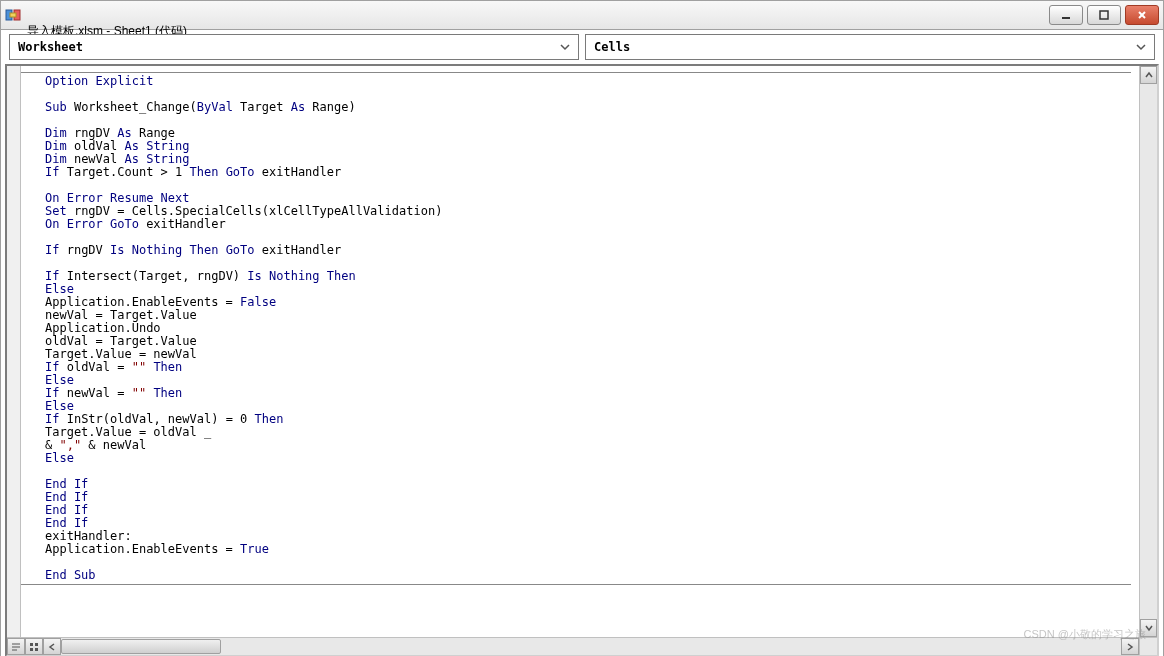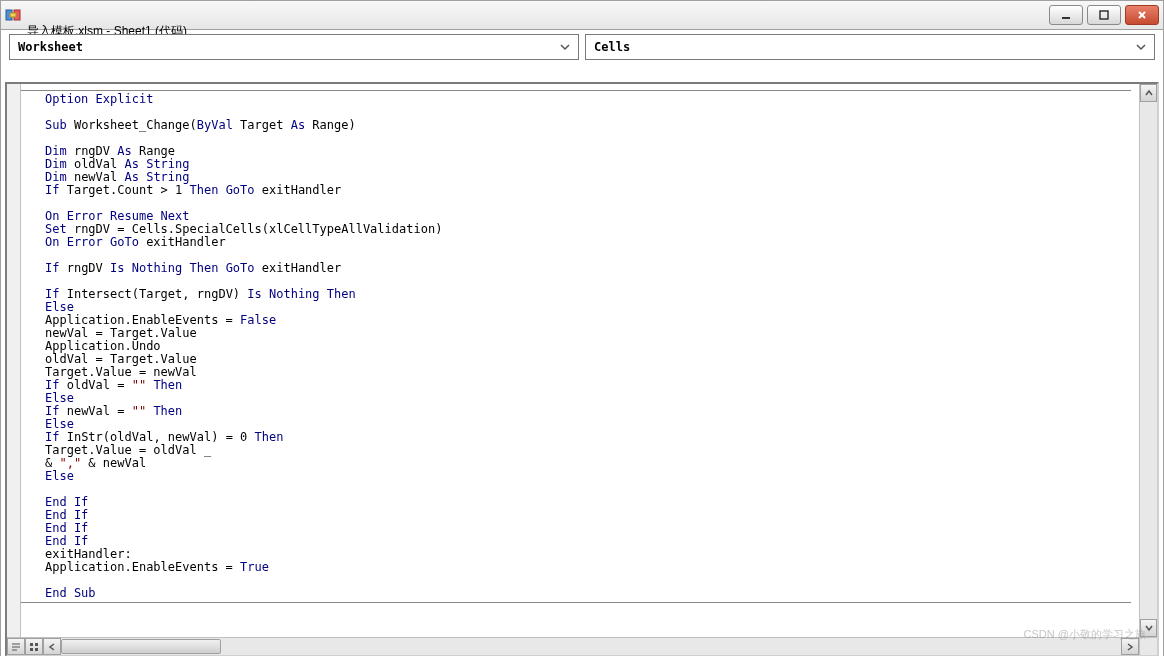--- a/index.html
+++ b/index.html
@@ -89,21 +89,21 @@
       border-top: none;
       height: 598px;
       background: #fff;
       margin: 0;
       display: flex;
       flex-direction: column;
     }
     .code-frame {
       flex: 1;
       border: 2px inset #d0d0d0;
-      margin: 18px 4px 4px 4px;
+      margin: 0 4px 4px 4px;
       position: relative;
       overflow: hidden;
       background: #fff;
     }
     .code-gutter {
       position: absolute;
       left: 0;
       top: 0;
       bottom: 18px;
       width: 14px;

